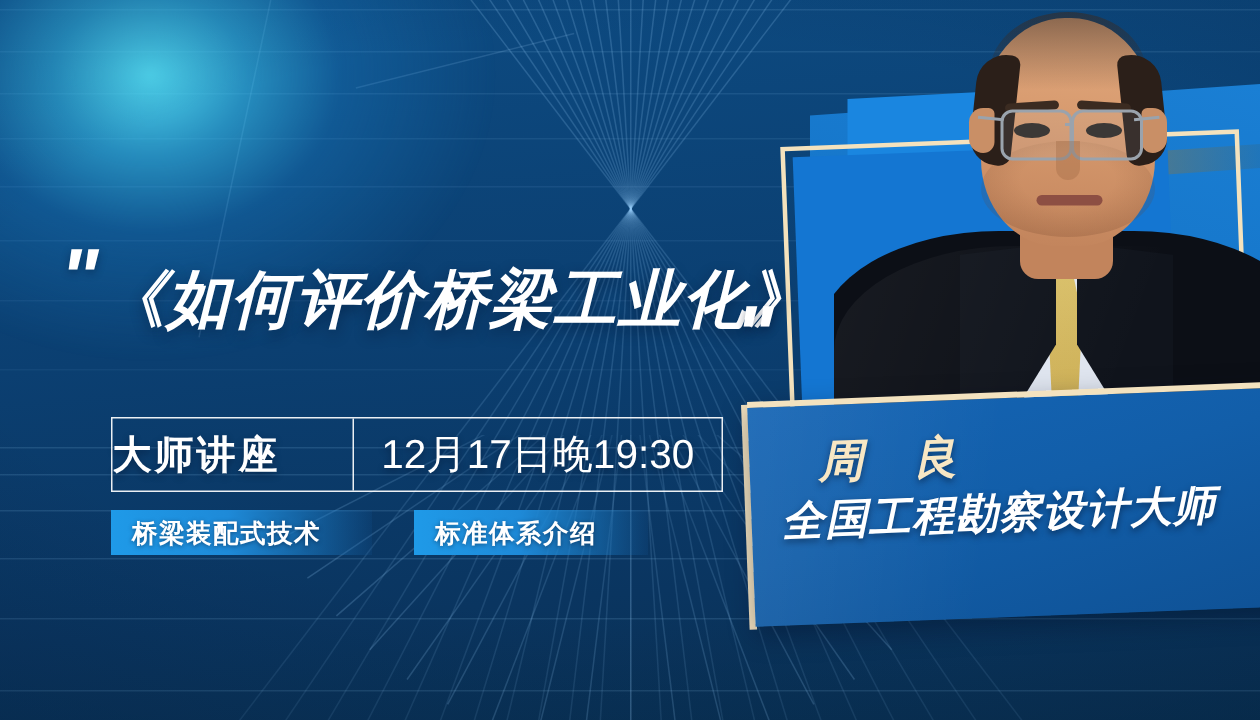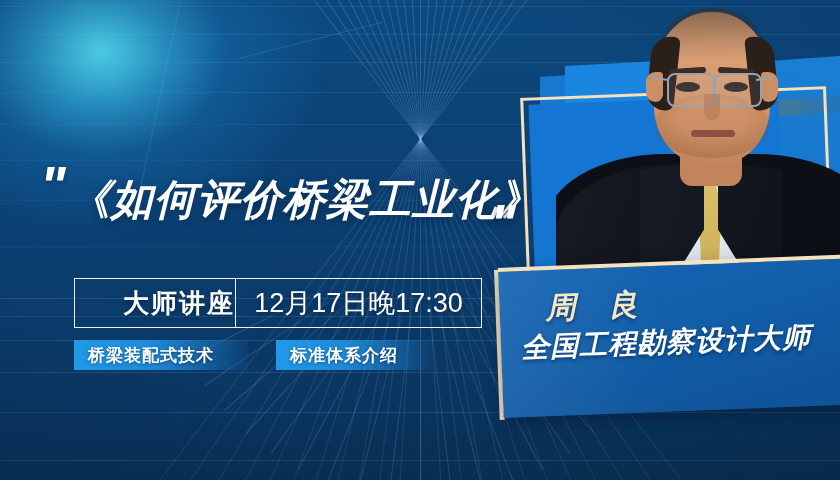--- a/index.html
+++ b/index.html
@@ -216,21 +216,21 @@
   .quote-open{left:40px;top:158px;}
   .quote-close{left:490px;top:196px;}
 
   
   .infobox{
     position:absolute;left:74px;top:278px;width:406px;height:48px;
     border:1.5px solid rgba(255,255,255,.92);
     display:flex;align-items:stretch;
   }
   .ib-left{
-    width:160px;display:flex;align-items:center;justify-content:flex-end;
+    width:160px;display:flex;align-items:center;justify-content:flex-start;
     border-right:1.5px solid rgba(255,255,255,.92);
   }
   .ib-left span{
     font-size:26px;font-weight:bold;color:#fff;letter-spacing:2px;
     text-shadow:0 2px 5px rgba(0,15,40,.45);
   }
   .ib-right{flex:1;display:flex;align-items:center;justify-content:center;}
   .ib-right span{
     font-size:27px;color:#fff;letter-spacing:0px;font-weight:300;
     text-shadow:0 2px 5px rgba(0,15,40,.45);
@@ -369,20 +369,20 @@
 
   <div class="quote quote-open">"</div>
   <div class="subline">《如何评价桥梁工业化》</div>
   <div class="quote quote-close">"</div>
 
   <div class="infobox">
     <div class="ib-left">
       <span>大师讲座</span>
     </div>
     <div class="ib-right">
-      <span>12月17日晚17:30</span>
+      <span>12月17日晚19:30</span>
     </div>
   </div>
 
   <div class="chip chip-2">标准体系介绍</div>
   <div class="chip chip-1">桥梁装配式技术</div>
 
 </div>
 
 </body></html>

